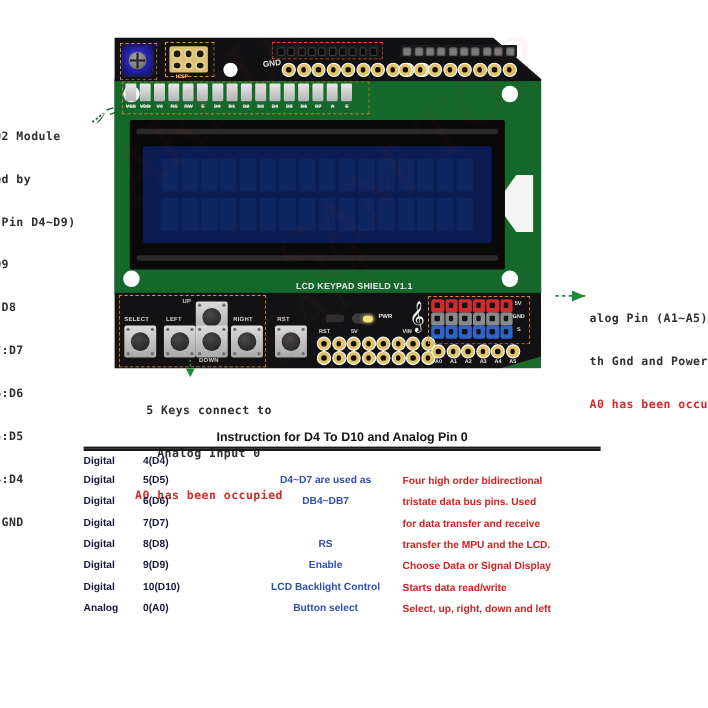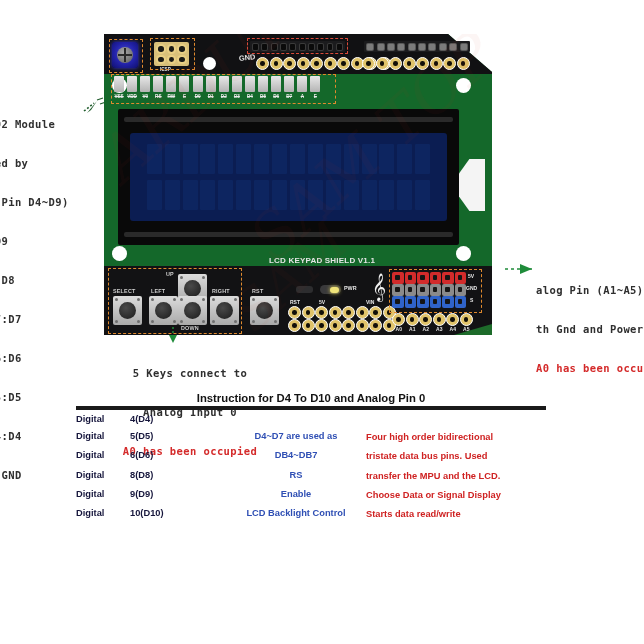--- a/index.html
+++ b/index.html
@@ -525,29 +525,39 @@
         <td class="pincell"><span class="d">Digital</span><span>5(D5)</span></td>
         <td class="funcell">D4~D7 are used as</td>
         <td class="inscell">Four high order bidirectional</td>
       </tr>
       <tr>
         <td class="pincell"><span class="d">Digital</span><span>6(D6)</span></td>
         <td class="funcell">DB4~DB7</td>
         <td class="inscell">tristate data bus pins. Used</td>
       </tr>
       <tr>
+        <td class="pincell"><span class="d">Digital</span><span>7(D7)</span></td>
+        <td class="funcell"></td>
+        <td class="inscell">for data transfer and receive</td>
+      </tr>
+      <tr>
         <td class="pincell"><span class="d">Digital</span><span>8(D8)</span></td>
         <td class="funcell">RS</td>
         <td class="inscell">transfer the MPU and the LCD.</td>
       </tr>
       <tr>
         <td class="pincell"><span class="d">Digital</span><span>9(D9)</span></td>
         <td class="funcell">Enable</td>
         <td class="inscell">Choose Data or Signal Display</td>
       </tr>
       <tr>
         <td class="pincell"><span class="d">Digital</span><span>10(D10)</span></td>
         <td class="funcell">LCD Backlight Control</td>
         <td class="inscell">Starts data read/write</td>
       </tr>
+      <tr>
+        <td class="pincell"><span class="d">Analog</span><span>0(A0)</span></td>
+        <td class="funcell">Button select</td>
+        <td class="inscell">Select, up, right, down and left</td>
+      </tr>
     </tbody>
   </table>
 </div>
 
 </body></html>

